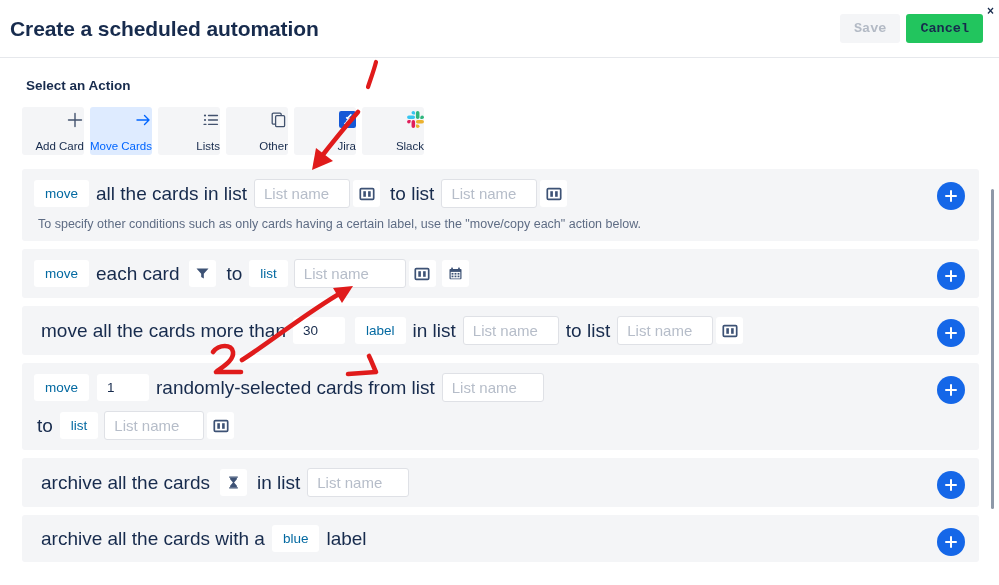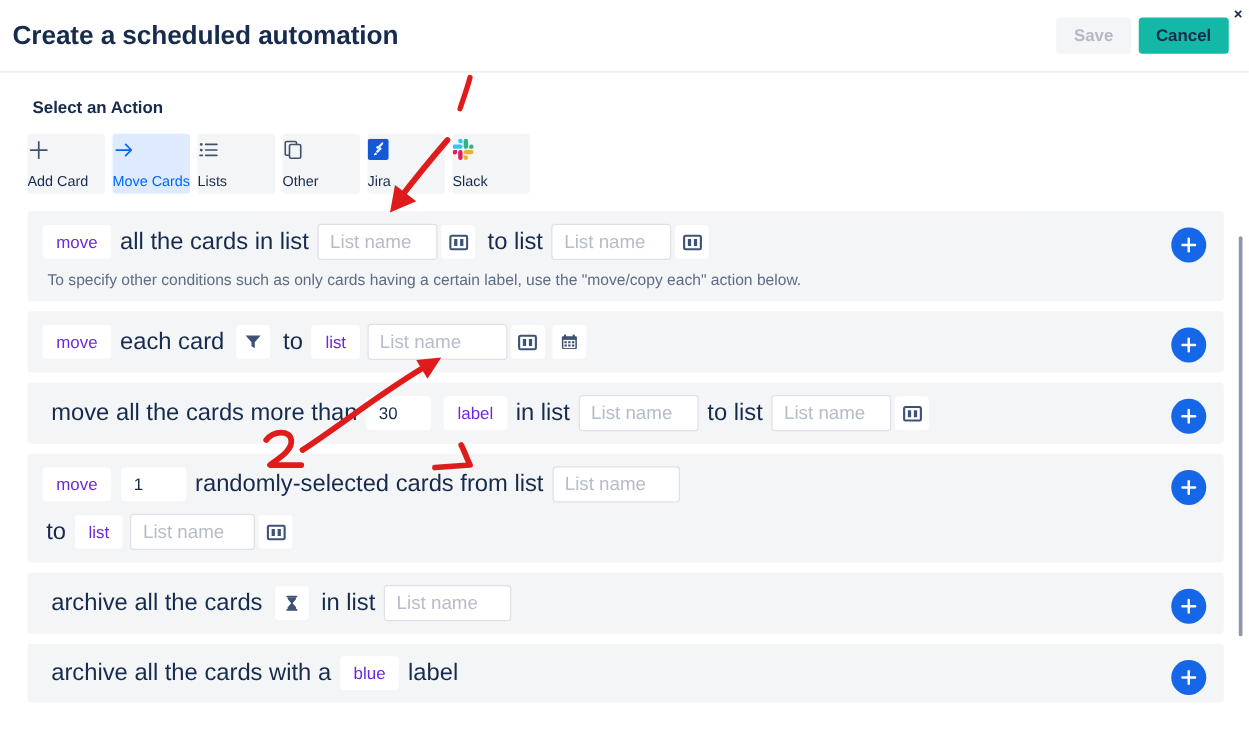--- a/index.html
+++ b/index.html
@@ -28,30 +28,30 @@
   }
   .header-title {
     font-size: 21px;
     font-weight: bold;
     color: #172b4d;
     letter-spacing: -0.1px;
     flex: 1;
   }
   .header-buttons { display: flex; align-items: center; gap: 6px; }
   .btn {
-    font-family: Liberation Sans, sans-serif;
+    font-family: Liberation Mono, monospace;
     font-size: 13.5px;
     font-weight: bold;
     border: none;
     border-radius: 3px;
     padding: 7px 14px;
     cursor: pointer;
   }
   .btn-save { background: #f4f5f7; color: #b3bac5; }
-  .btn-cancel { background: #14b8a6; color: #172b4d; }
+  .btn-cancel { background: #22c55e; color: #172b4d; }
   .close-x {
     position: absolute;
     top: 5px; right: 5px;
     font-size: 12px;
     color: #172b4d;
     font-weight: bold;
     cursor: pointer;
     line-height: 1;
   }
 
@@ -73,21 +73,21 @@
     gap: 6px;
     margin-bottom: 14px;
   }
   .tab {
     width: 62px;
     height: 48px;
     background: #f4f5f7;
     border-radius: 3px;
     display: flex;
     flex-direction: column;
-    align-items: flex-start;
+    align-items: flex-end;
     justify-content: center;
     gap: 11px;
     cursor: pointer;
     overflow: hidden;
   }
   .tab.active { background: #deebff; }
   .tab-label {
     font-size: 11.5px;
     color: #172b4d;
     white-space: nowrap;
@@ -125,21 +125,21 @@
   .txt {
     font-size: 19px;
     color: #172b4d;
     padding: 0 7px;
     white-space: nowrap;
   }
   .chip {
     background: #ffffff;
     border-radius: 3px;
     font-size: 13.5px;
-    color: #6d28d9;
+    color: #0369a1;
     padding: 6px 11px;
     white-space: nowrap;
     cursor: pointer;
   }
   .num-chip {
     background: #ffffff;
     border-radius: 3px;
     font-size: 13.5px;
     color: #172b4d;
     padding: 6px 10px;

